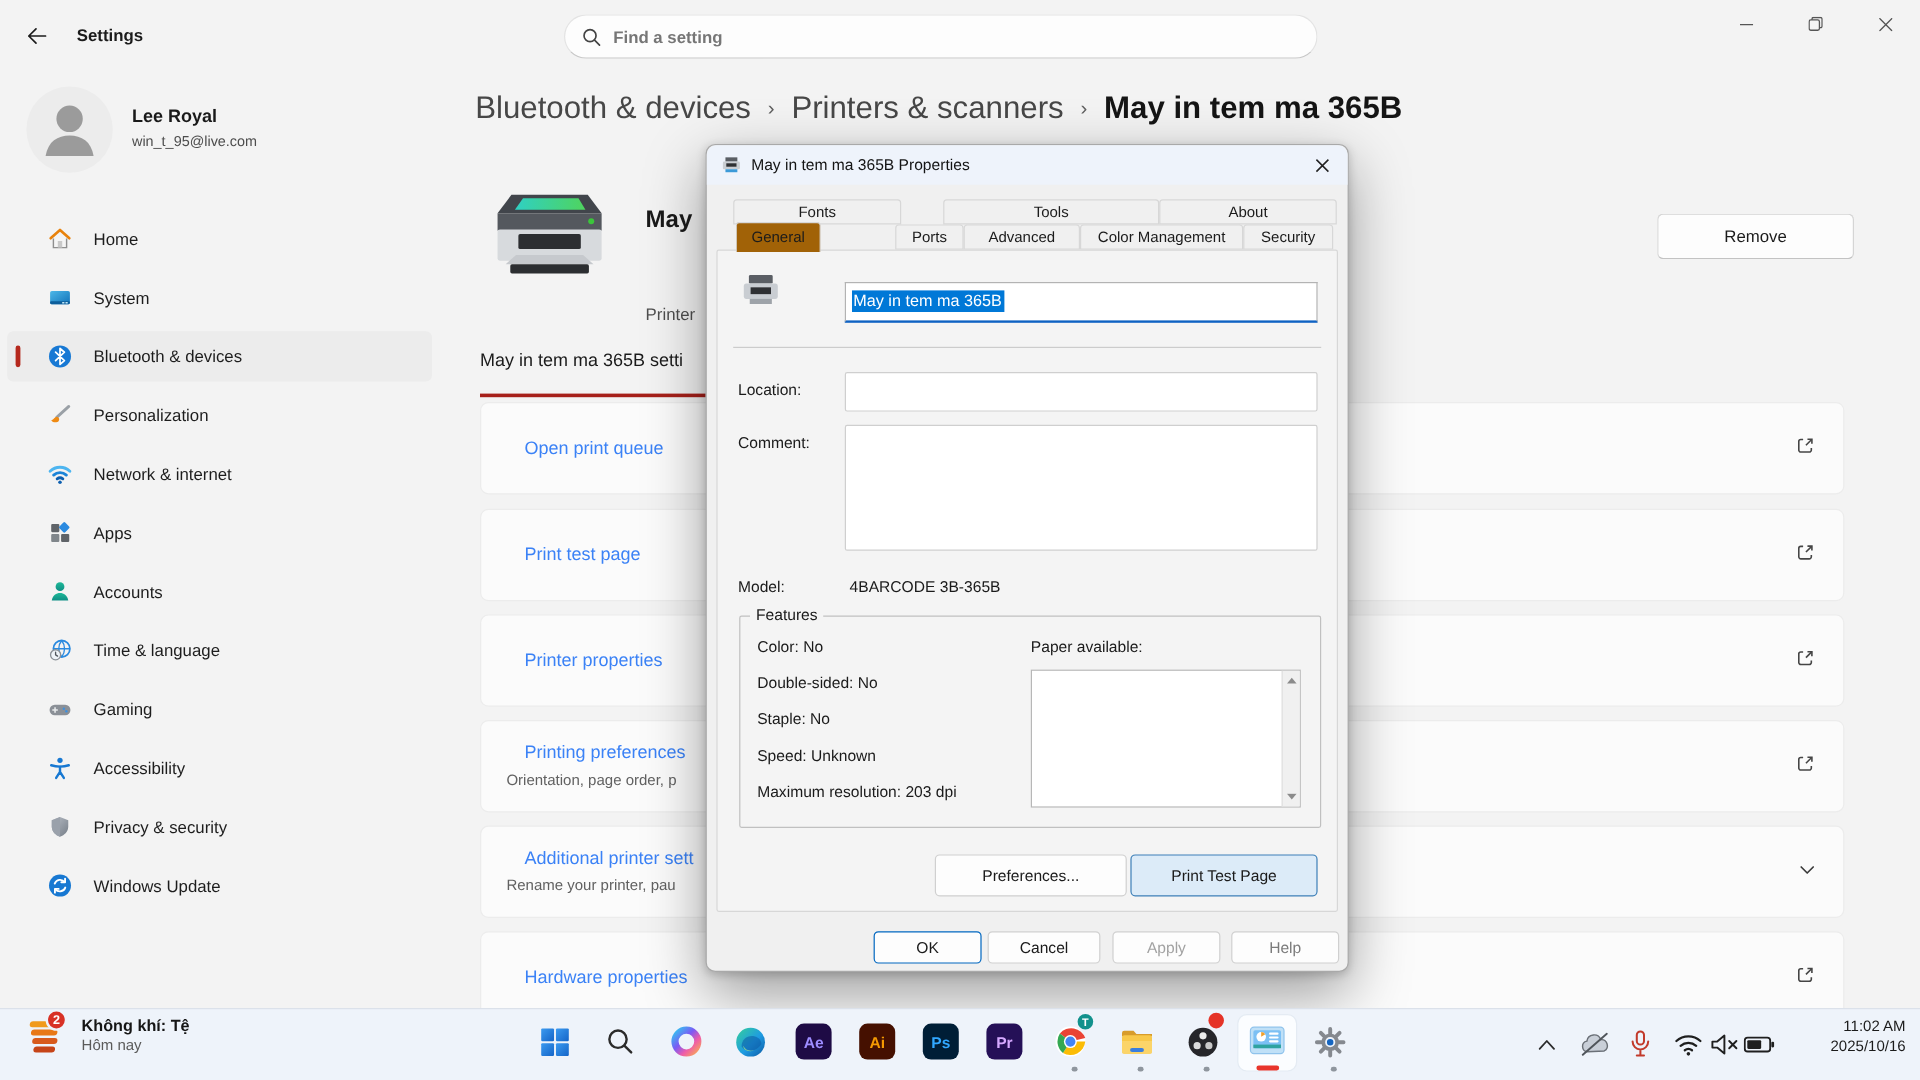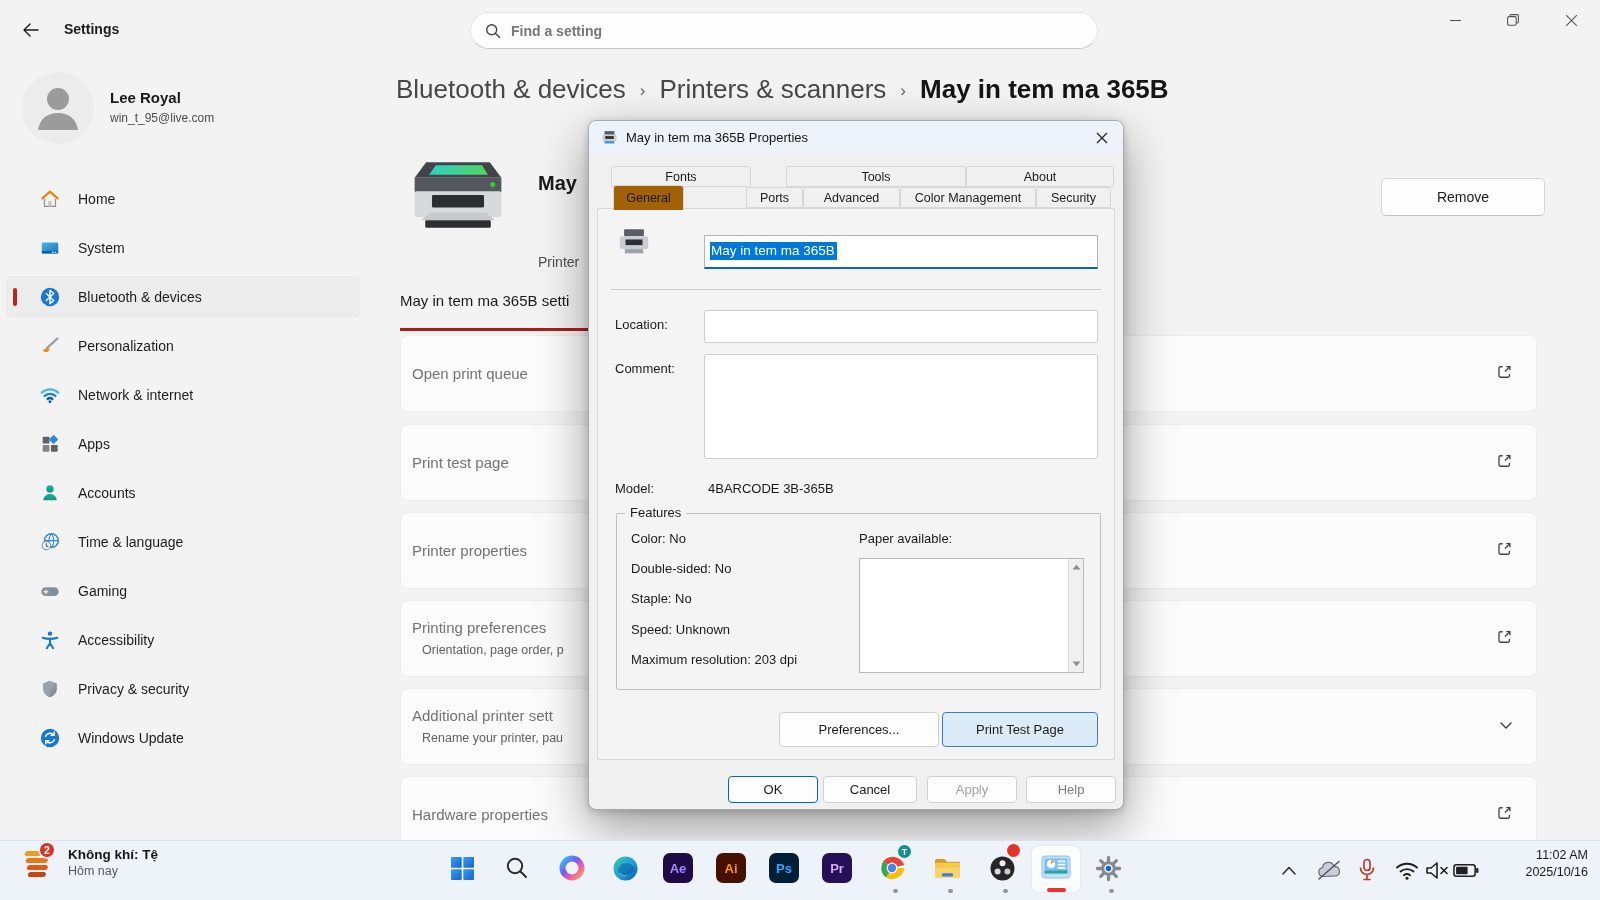--- a/index.html
+++ b/index.html
@@ -30,21 +30,21 @@
   
   .breadcrumb { left:396px; top:74px; font-size:26px; color:#474747; display:flex; align-items:center; gap:14px; white-space:nowrap; }
   .breadcrumb .sep { font-size:17px; color:#5f5f5f; padding-top:3px; }
   .breadcrumb .current { color:#151515; font-weight:700; }
   .hero-title { left:538px; top:172px; font-size:20px; font-weight:600; color:#1a1a1a; }
   .hero-sub { left:538px; top:206px; font-size:14px; color:#4f4f4f;margin-top:48px; }
   .remove-btn { left:1381px; top:178px; width:164px; height:38px; background:#fdfdfd; border:1px solid #d5d5d5; border-bottom-color:#c3c3c3; border-radius:5px; font-size:14px; color:#1b1b1b; display:flex; align-items:center; justify-content:center; }
   .section-label { left:400px; top:292px; font-size:15px; color:#1b1b1b; }
   .section-underline { left:400px; top:328px; width:188px; height:3px; background:#a6201a; }
   .row-card { left:400px; width:1137px; background:#fbfbfb; border:1px solid #ececec; border-radius:7px; }
-  .row-title { position:absolute; left:11px; font-size:15px; color:#737373; }
+  .row-title { position:absolute; left:36px; font-size:15px; color:#3b82f6; }
   .row-sub { position:absolute; left:21px; font-size:12.5px; color:#616161; }
   .row-trail { position:absolute; right:22px; top:50%; transform:translateY(-50%); }
 
   
   .dialog { left:588px; top:120px; width:536px; height:690px; background:#f0f0f0; border:1px solid #a9a9a9; border-radius:8px; box-shadow:0 18px 50px rgba(0,0,0,.38), 0 2px 8px rgba(0,0,0,.18); }
   .dlg-titlebar { position:absolute; left:0; top:0; width:100%; height:33px; background:#eef3fb; border-radius:8px 8px 0 0; display:flex; align-items:center; padding:0 12px; }
   .dlg-title { font-size:13px; color:#141414; margin-left:8px; }
   .dlg-close { position:absolute; right:9px; top:6px; width:24px; height:22px; display:flex; align-items:center; justify-content:center; color:#222; }
   .tab { position:absolute; background:#f0f0f0; border:1px solid #d7d7d7; border-radius:3px 3px 0 0; font-size:12.5px; color:#1b1b1b; display:flex; align-items:center; justify-content:center; }
   .tab.selected { background:#a16207; border-bottom:none; z-index:3; }

